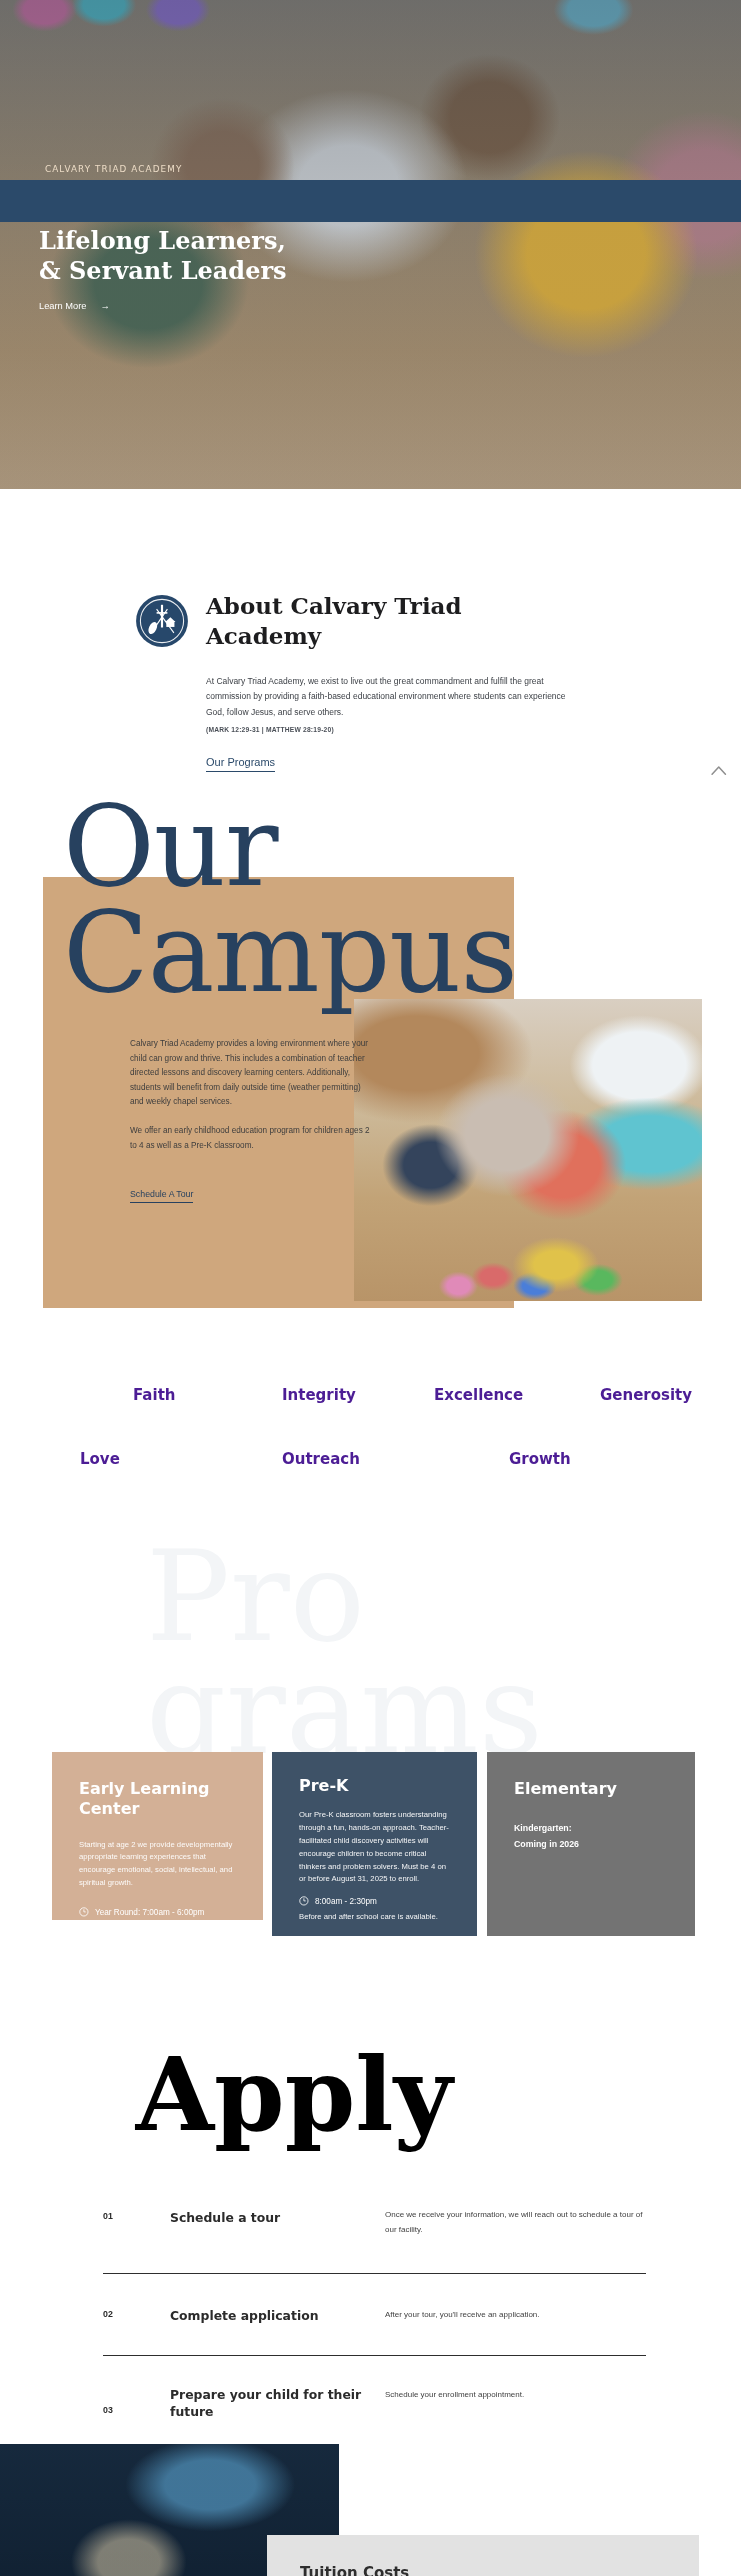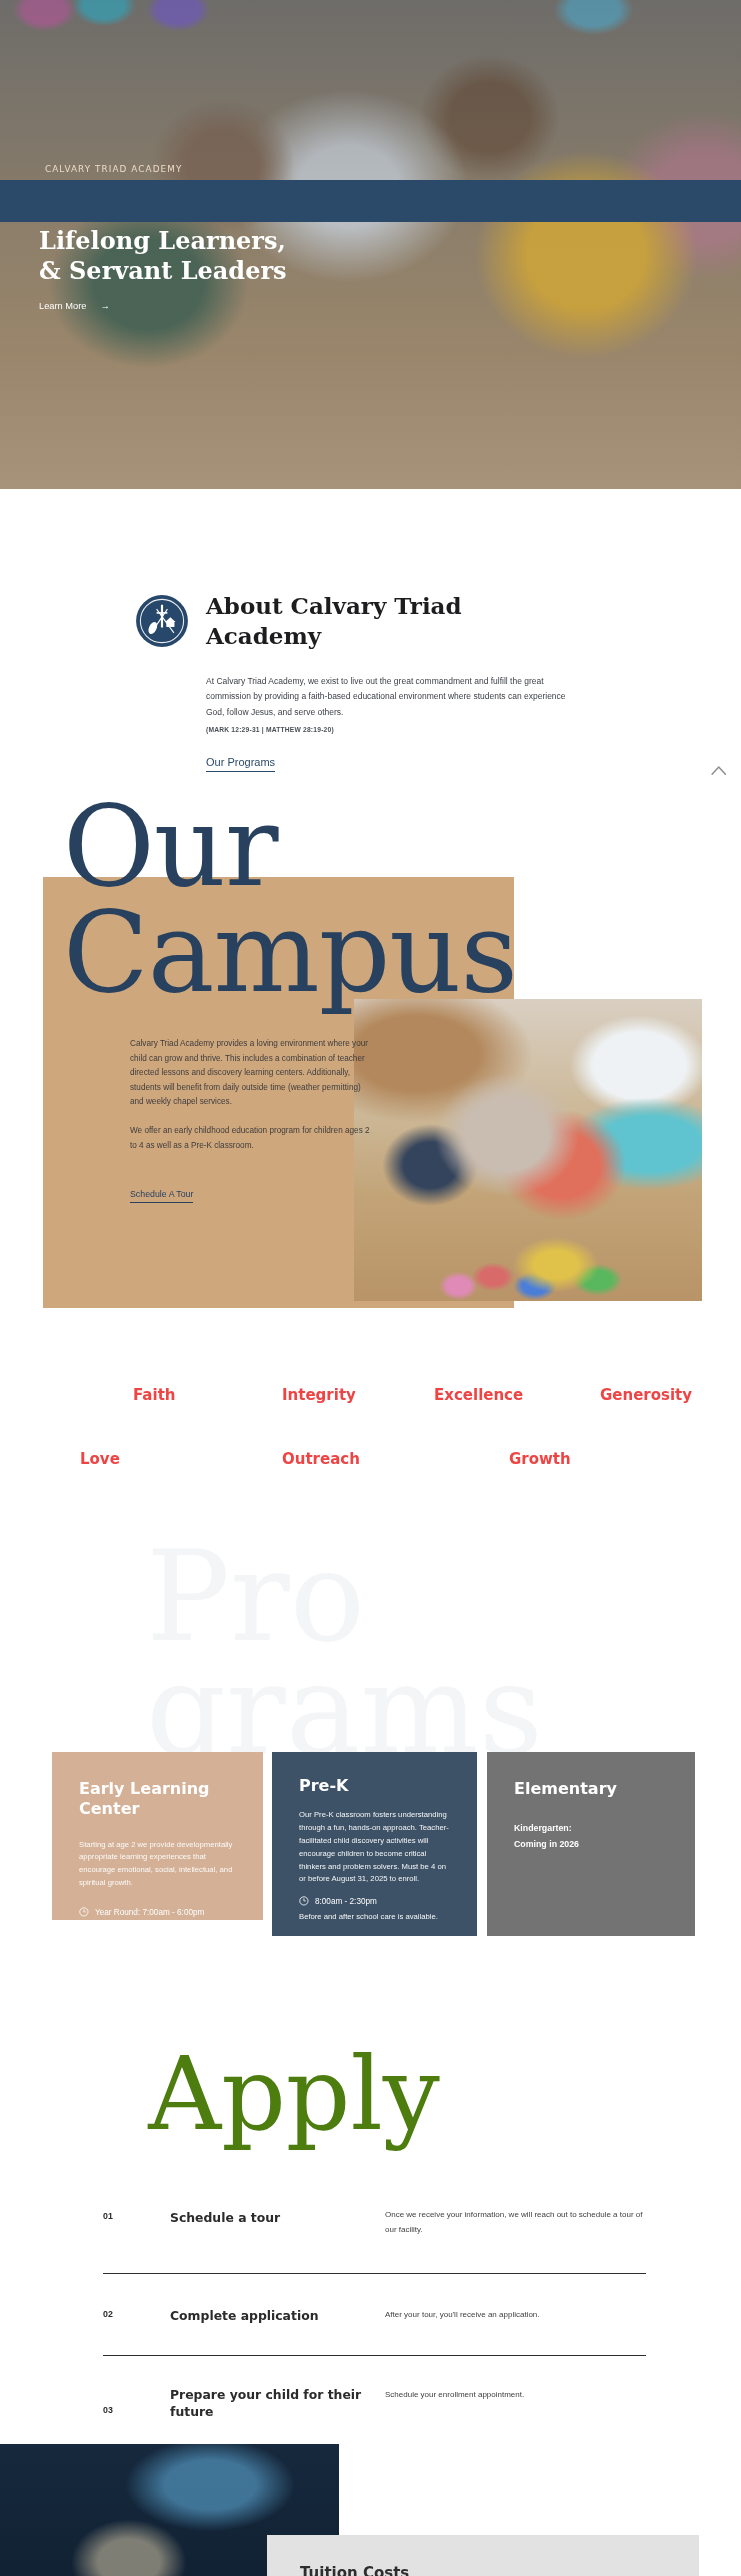--- a/index.html
+++ b/index.html
@@ -55,38 +55,38 @@
       radial-gradient(103px 88px at 44% 45%, #c9bdb2 0 40%, transparent 70%),
       radial-gradient(88px 77px at 60% 55%, #e0705c 0 42%, transparent 72%),
       radial-gradient(67px 57px at 22% 55%, #34445c 0 40%, transparent 72%),
       radial-gradient(113px 62px at 85% 48%, #5fc4d0 0 45%, transparent 75%),
       radial-gradient(93px 67px at 82% 22%, #eef2f4 0 50%, transparent 75%),
       radial-gradient(155px 93px at 18% 18%, #b3885c 0 40%, transparent 75%),
       linear-gradient(180deg, #d9cfc2 0%, #ccb897 38%, #c2a377 66%, #b89468 100%);
   }
 
   
-  .value-word { color:#ef4444; font-size:15px; font-family:"DejaVu Sans", sans-serif; font-weight:bold; }
+  .value-word { color:#4c1d95; font-size:15px; font-family:"DejaVu Sans", sans-serif; font-weight:bold; }
 
   
   #programs-watermark { left:146px; top:1541px; color:#f3f5f7; font-size:125px; line-height:0.9; z-index:0; }
   .program-card { top:1752px; z-index:1; color:#ffffff; padding:27px 27px 20.6px 27px; overflow:hidden; }
   #card-elc { left:52px; width:211px; height:168px; background:#d3b096; }
   #card-prek { left:272px; width:205px; height:184px; background:#3e5267; padding-top:24px; }
   #card-elem { left:487px; width:208px; height:184px; background:#737373; }
   .card-title { font-family:"DejaVu Sans", sans-serif; font-weight:bold; font-size:16px; line-height:1.25; }
   .card-body { margin-top:19.6px; font-size:7.7px; line-height:1.66; color:rgba(255,255,255,0.95); }
   #card-prek .card-body { margin-top:13.4px; }
   .card-sched { margin-top:17.5px; display:flex; align-items:center; gap:6.2px; font-size:8.2px; }
   #card-prek .card-sched { margin-top:10.3px; }
   .card-note { margin-top:6.2px; font-size:7.7px; color:rgba(255,255,255,0.95); }
   .card-body-bold { margin-top:20.6px; font-size:8.8px; font-weight:bold; line-height:1.9; }
 
   
-  #apply-heading { left:0; top:2044px; width:588px; text-align:center; color:#4d7c0f; font-size:101px; line-height:1; font-weight:400; }
+  #apply-heading { left:0; top:2044px; width:588px; text-align:center; color:#000000; font-size:101px; line-height:1; font-weight:700; }
   .step-num { left:103px; width:31px; color:#2b2b2b; font-size:8.8px; font-weight:bold; }
   .step-title { left:170px; width:206px; color:#2b2b2b; font-size:12.4px; font-family:"DejaVu Sans", sans-serif; font-weight:bold; line-height:1.4; }
   .step-desc { left:385px; width:268px; color:#3f3f3f; font-size:8px; line-height:1.85; }
   .step-divider { left:103px; width:543px; height:0.5px; background:#2e2e2e; }
 
   
   #tuition-photo { left:0; top:2444px; width:339px; height:454px; z-index:1;
     background:
       radial-gradient(113px 62px at 62% 9%, rgba(72,130,168,0.85) 0 40%, transparent 75%),
       radial-gradient(77px 57px at 38% 26%, rgba(216,201,168,0.55) 0 40%, transparent 75%),

